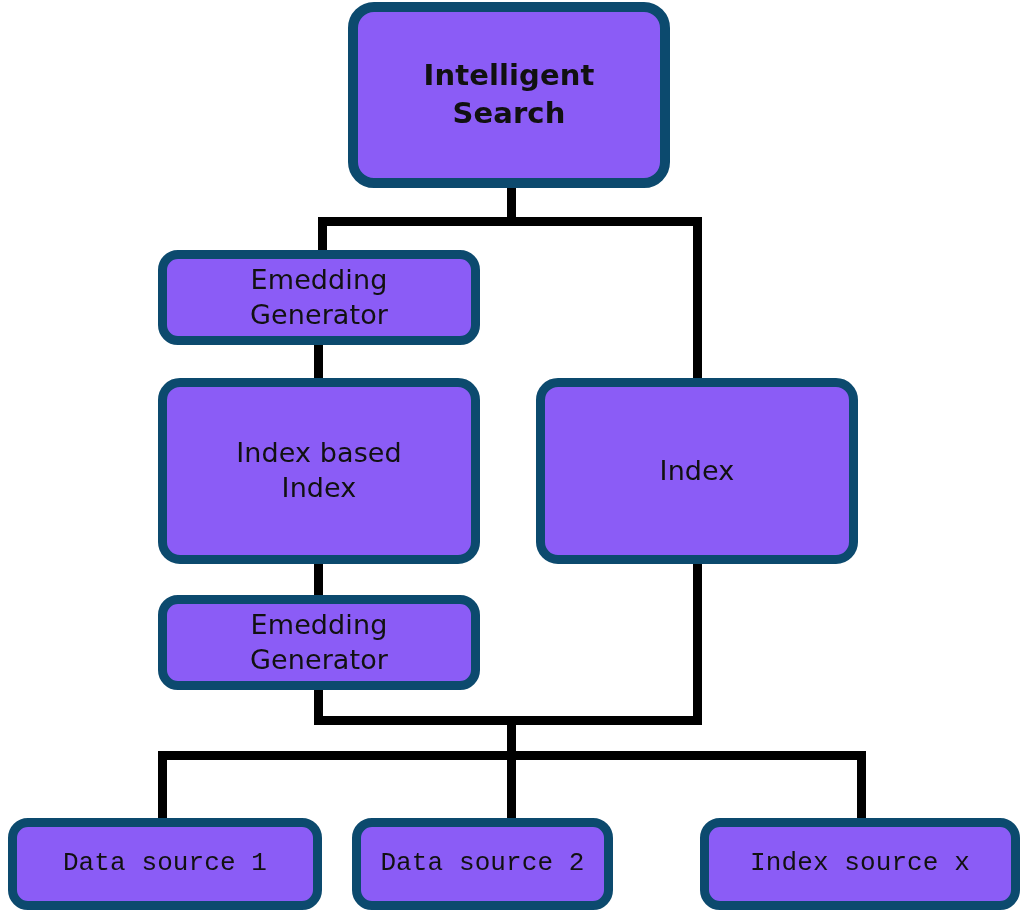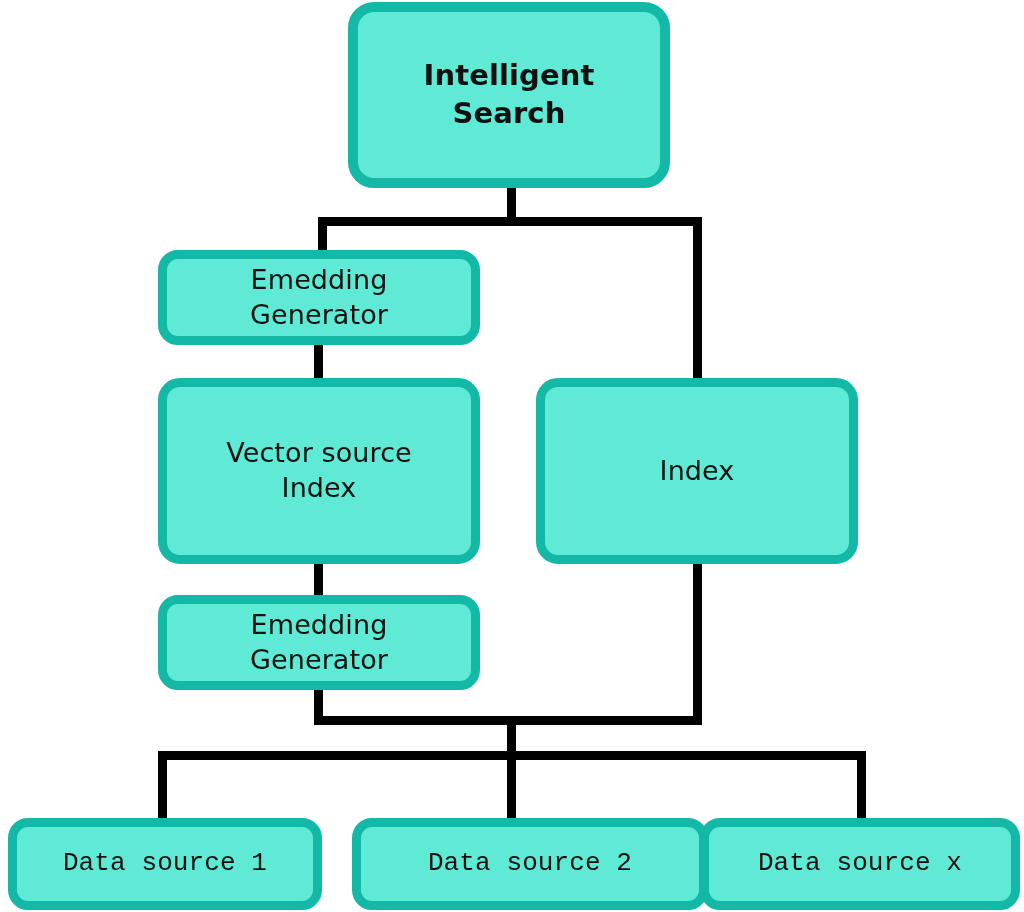--- a/index.html
+++ b/index.html
@@ -14,22 +14,22 @@
   #diagram-root {
     position: relative;
     width: 1024px;
     height: 912px;
     background: #ffffff;
     overflow: hidden;
   }
   .node {
     position: absolute;
     box-sizing: border-box;
-    background: #5eead4;
-    border: 9px solid #14b8a6;
+    background: #8b5cf6;
+    border: 9px solid #0c4a6e;
     border-radius: 22px;
     display: flex;
     align-items: center;
     justify-content: center;
     text-align: center;
     z-index: 3;
   }
   .node-label {
     font-size: 27px;
     line-height: 1.28;
@@ -99,38 +99,38 @@
     <span class="node-label">Intelligent
 Search</span>
   </div>
 
   <div class="node small-pill" style="left:158px; top:250px; width:322px; height:95px;">
     <span class="node-label">Emedding
 Generator</span>
   </div>
 
   <div class="node" style="left:158px; top:378px; width:322px; height:186px;">
-    <span class="node-label">Vector source
+    <span class="node-label">Index based
 Index</span>
   </div>
 
   <div class="node" style="left:536px; top:378px; width:322px; height:186px;">
     <span class="node-label">Index</span>
   </div>
 
   <div class="node small-pill" style="left:158px; top:595px; width:322px; height:95px;">
     <span class="node-label">Emedding
 Generator</span>
   </div>
 
   <div class="node small-pill ds" style="left:8px; top:818px; width:314px; height:92px;">
     <span class="node-label">Data source 1</span>
   </div>
 
-  <div class="node small-pill ds" style="left:352px; top:818px; width:356px; height:92px;">
+  <div class="node small-pill ds" style="left:352px; top:818px; width:261px; height:92px;">
     <span class="node-label">Data source 2</span>
   </div>
 
   <div class="node small-pill ds" style="left:700px; top:818px; width:320px; height:92px;">
-    <span class="node-label">Data source x</span>
+    <span class="node-label">Index source x</span>
   </div>
 
 </div>
 
 </body></html>

